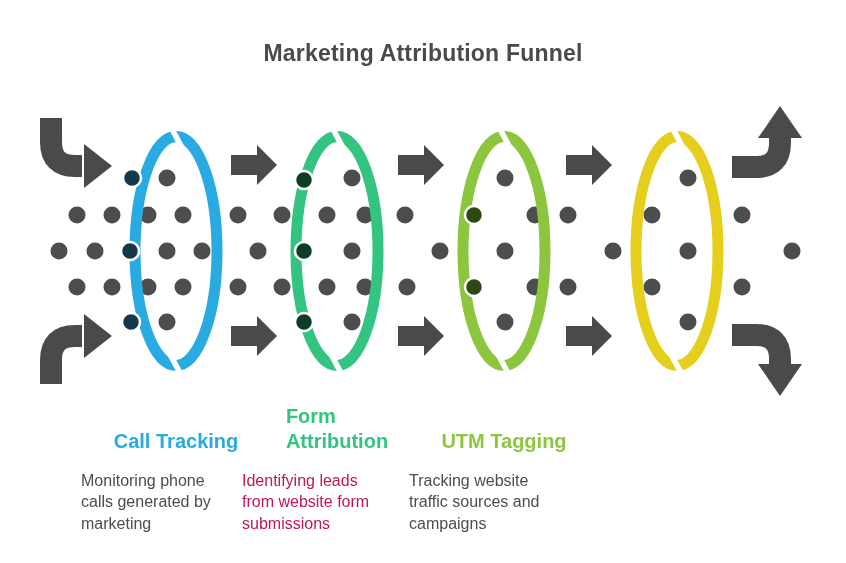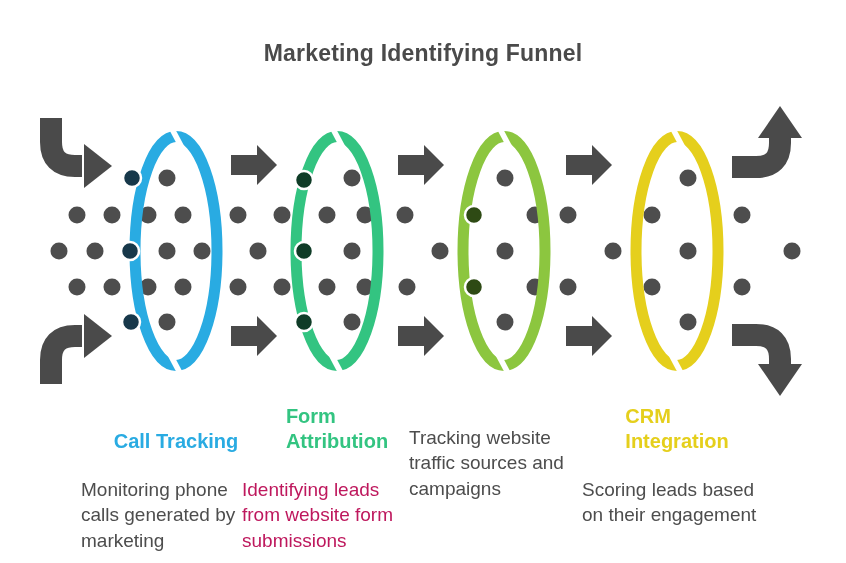--- a/index.html
+++ b/index.html
@@ -42,31 +42,31 @@
     display: flex;
     flex-direction: column;
     justify-content: flex-end;
     align-items: center;
     font-size: 20px;
     font-weight: 700;
     line-height: 1.25;
     white-space: pre-line;
   }
   .stage-desc {
-    margin-top: 23px;
-    font-size: 19px;
+    margin-top: 16px;
+    font-size: 16px;
     line-height: 1.33;
     white-space: pre-line;
   }
 </style>
 </head>
 <body>
 
 <div class="canvas">
-  <h1 class="title" style="color: rgb(74, 74, 74);">Marketing Identifying Funnel</h1>
+  <h1 class="title" style="color: rgb(74, 74, 74);">Marketing Attribution Funnel</h1>
 
   <svg id="funnel-svg" width="846" height="563" viewBox="0 0 846 563">
       <circle cx="167" cy="178" r="8.5" fill="#4D4D4D"></circle>
       <circle cx="352" cy="178" r="8.5" fill="#4D4D4D"></circle>
       <circle cx="505" cy="178" r="8.5" fill="#4D4D4D"></circle>
       <circle cx="688" cy="178" r="8.5" fill="#4D4D4D"></circle>
       <circle cx="77" cy="215" r="8.5" fill="#4D4D4D"></circle>
       <circle cx="112" cy="215" r="8.5" fill="#4D4D4D"></circle>
       <circle cx="148" cy="215" r="8.5" fill="#4D4D4D"></circle>
       <circle cx="183" cy="215" r="8.5" fill="#4D4D4D"></circle>
@@ -150,23 +150,18 @@
 marketing</div>
   </div>
   <div class="stage" style="left: 242px;">
     <div class="stage-heading" style="color: rgb(51, 196, 129);">Form
 Attribution</div>
     <div class="stage-desc" style="color: #be185d;">Identifying leads
 from website form
 submissions</div>
   </div>
   <div class="stage" style="left: 409px;">
+    <div class="stage-heading" style="color: rgb(140, 198, 63);">UTM Tagging</div>
     <div class="stage-desc" style="color: rgb(77, 77, 77);">Tracking website
 traffic sources and
 campaigns</div>
   </div>
-  <div class="stage" style="left: 582px;">
-    <div class="stage-heading" style="color: rgb(229, 207, 28);">CRM
-Integration</div>
-    <div class="stage-desc" style="color: rgb(77, 77, 77);">Scoring leads based
-on their engagement</div>
-  </div>
 </div>
 
 </body></html>

